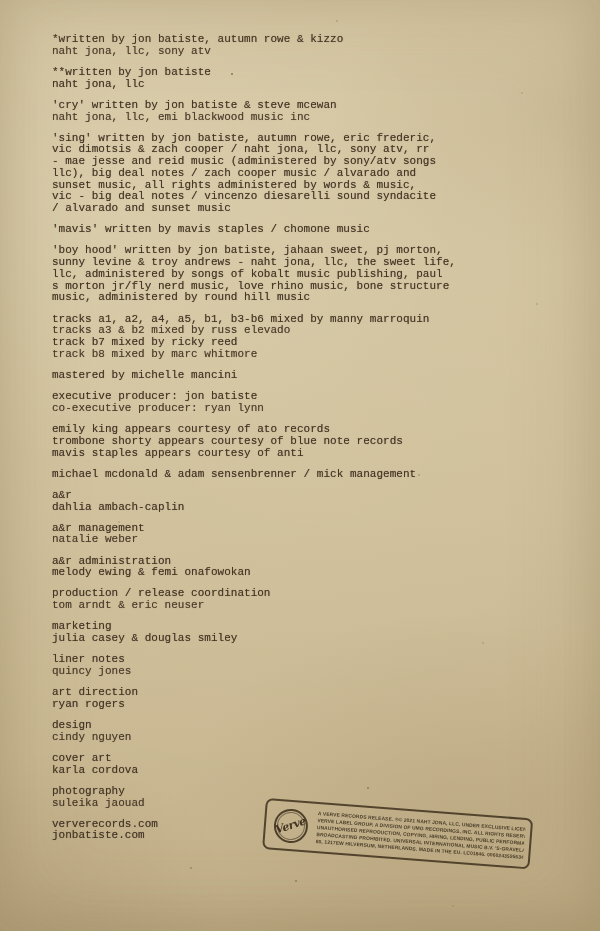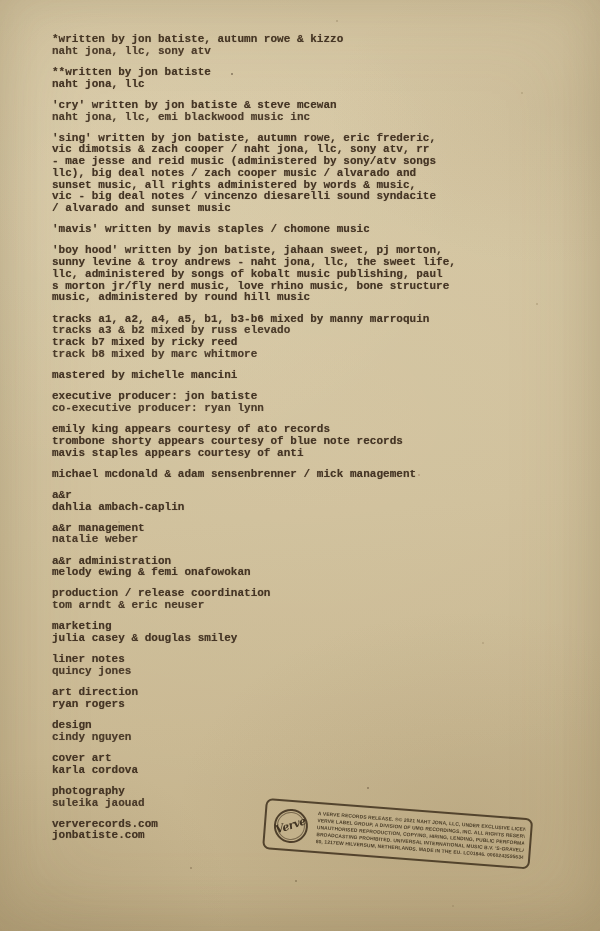--- a/index.html
+++ b/index.html
@@ -17,21 +17,21 @@
   }
   .paper::after{
     content:"";position:absolute;inset:0;pointer-events:none;
     box-shadow:inset 0 0 90px rgba(118,98,60,0.22), inset 0 -14px 40px rgba(110,92,58,0.14);
   }
 
   
   .credits{
     position:absolute;left:52px;top:34px;width:480px;
     font-family:"Liberation Mono","DejaVu Sans Mono",monospace;
-    font-size:11px;line-height:11.75px;font-weight:700;
+    font-size:11px;line-height:11.75px;font-weight:400;
     color:var(--ink);
     text-shadow:0 0 0.7px rgba(62,48,32,0.55);
     white-space:pre;letter-spacing:0.02px;
   }
   .para{margin:0 0 9.4px 0;}
   .para:nth-child(odd) .line:nth-child(2n){opacity:0.94;}
   .line{transform:translateY(0);}
 
   
   .stamp{

